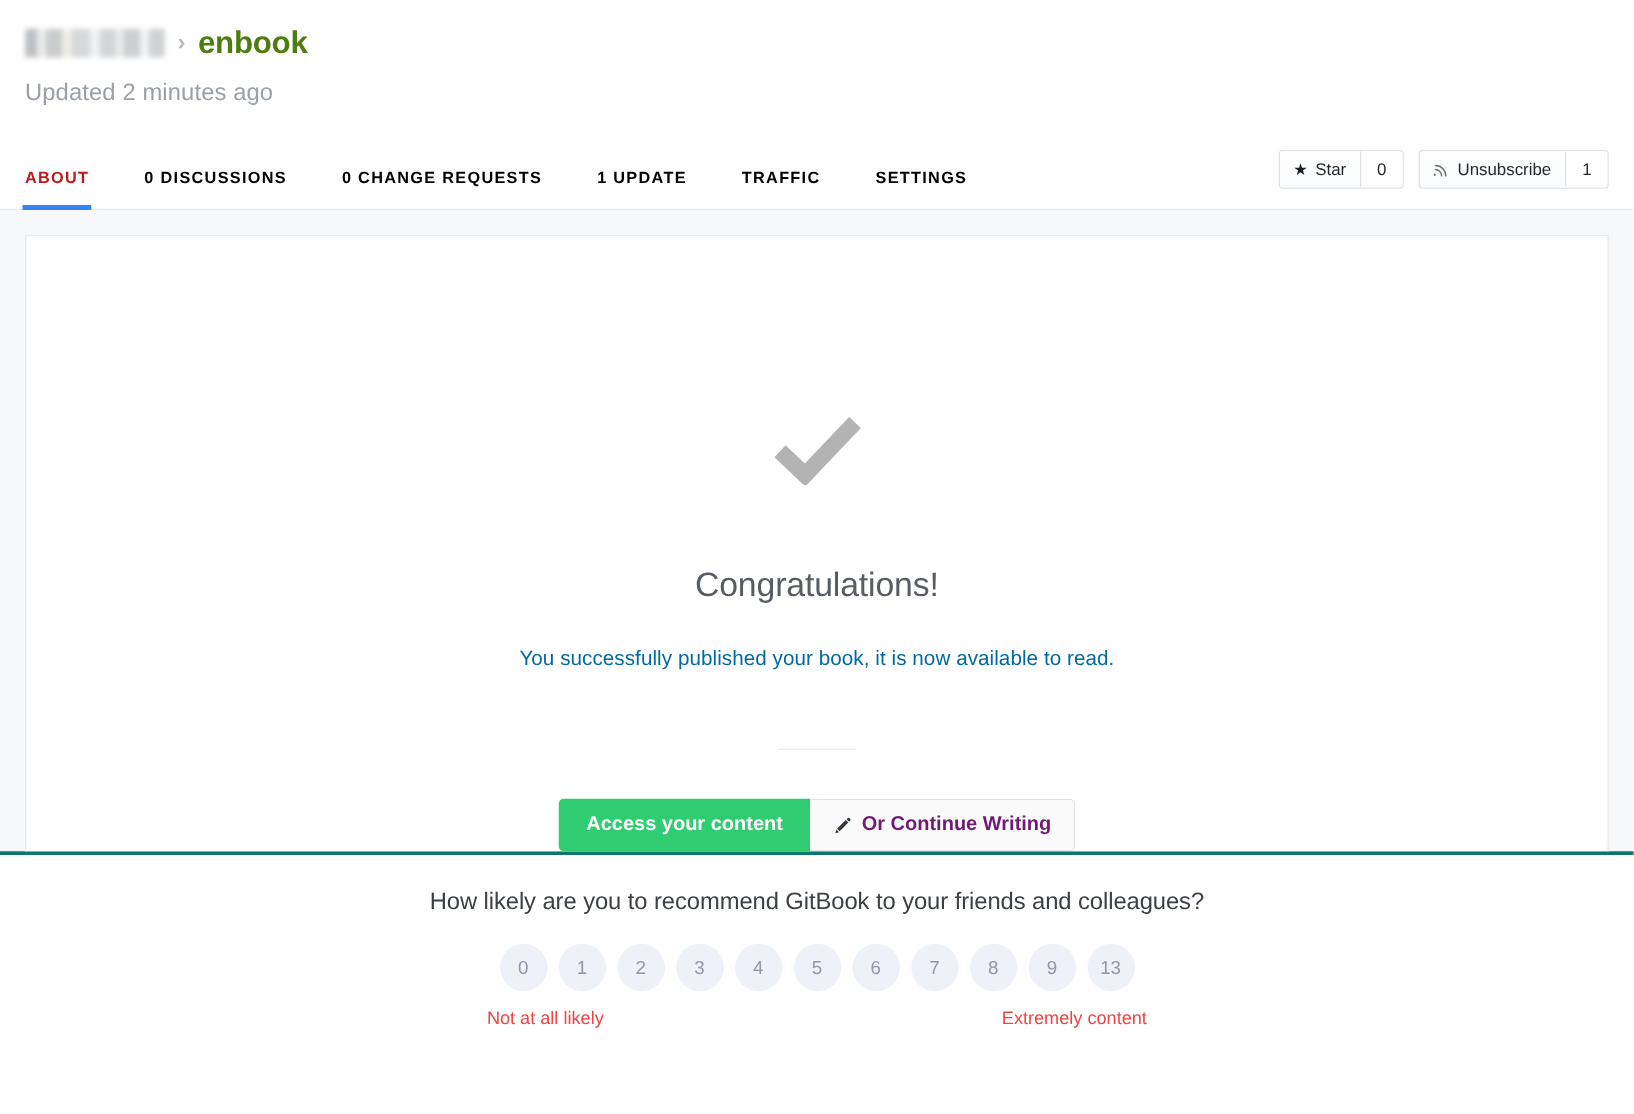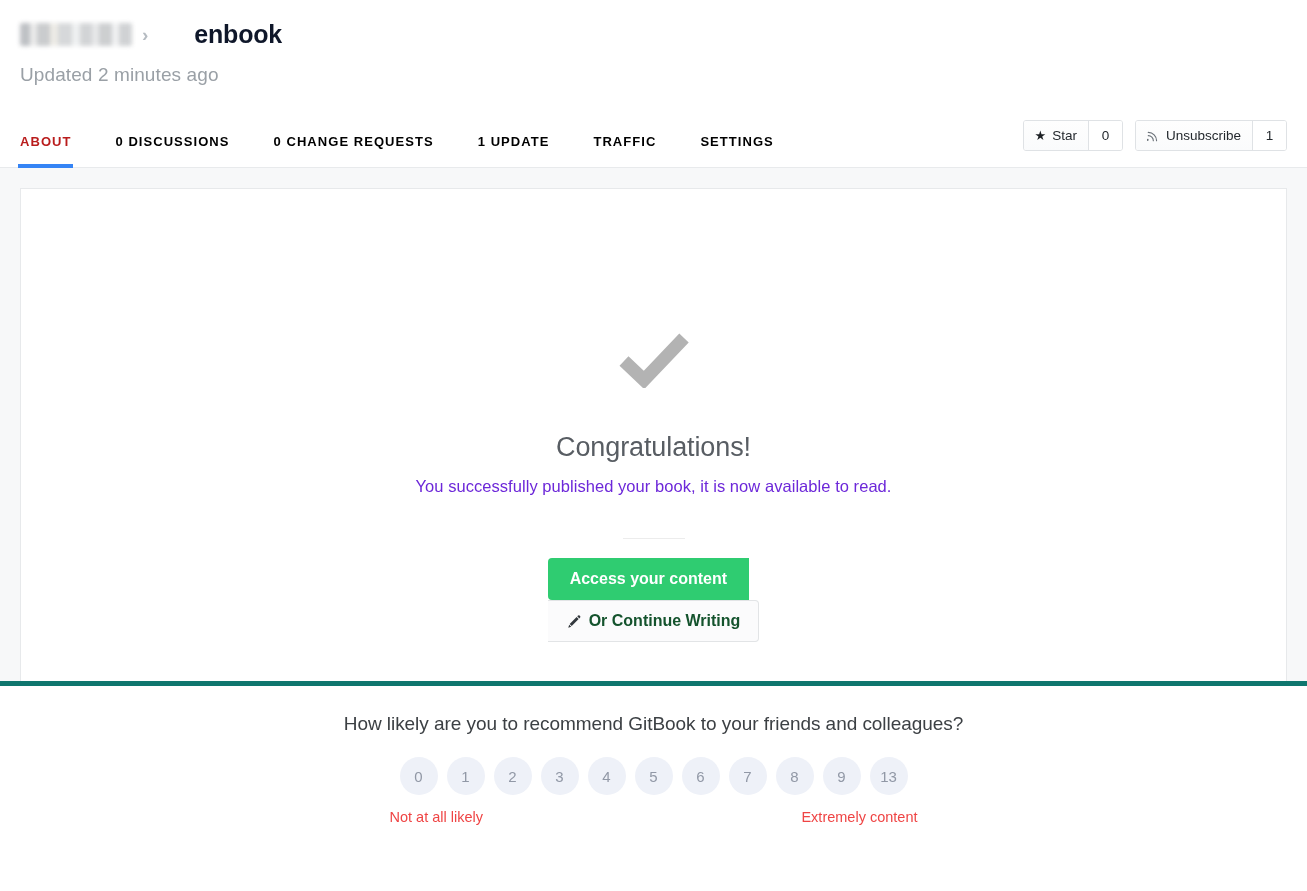--- a/index.html
+++ b/index.html
@@ -61,24 +61,23 @@
     font-size: 19px;
     font-weight: bold;
     line-height: 1;
     margin: 0 10px 0 0;
     user-select: none;
   }
 
   .book-title {
     font-size: 25px;
     font-weight: bold;
-    color: #0f172a;
+    color: #4d7c0f;
     letter-spacing: -0.2px;
     line-height: 1;
-    margin-left: 36px;
   }
 
   .updated-line {
     margin-top: 12px;
     font-size: 19px;
     color: #9aa0a6;
     letter-spacing: 0.1px;
   }
 
   
@@ -181,84 +180,85 @@
     position: relative;
     background: #ffffff;
     border: 1px solid #e7e9eb;
     border-bottom: none;
     height: 100%;
     display: flex;
     flex-direction: column;
     align-items: center;
     justify-content: flex-start;
     padding-top: 143px;
+    gap: 20px;
   }
 
   .check-icon { margin-bottom: 40px; }
 
   .congrats-title {
     font-size: 27px;
     color: #585d63;
     font-weight: normal;
     margin: 0 0 14px 0;
     letter-spacing: -0.1px;
   }
 
   .congrats-sub {
     font-size: 16.5px;
-    color: #6d28d9;
+    color: #0369a1;
     margin: 0;
     letter-spacing: 0.05px;
   }
 
   .mini-divider {
     width: 62px;
     height: 1px;
     background: #ececec;
     margin: 42px 0 19px 0;
   }
 
-  .cta-row { display: flex; align-items: flex-start; flex-direction: column; }
+  .cta-row { display: flex; align-items: center; }
 
   .btn-primary {
     background: #2fcc71;
     color: #ffffff;
     font-size: 16px;
     font-weight: bold;
     border: none;
     border-radius: 4px 0 0 4px;
     padding: 0 22px;
     height: 42px;
     display: inline-flex;
     align-items: center;
     cursor: pointer;
     font-family: inherit;
   }
 
   .btn-secondary {
     background: #fbfbfc;
-    color: #14532d;
+    color: #701a75;
     font-size: 16px;
     font-weight: bold;
     border: 1px solid #e2e4e6;
     border-left: none;
     border-radius: 0 4px 4px 0;
     padding: 0 18px;
     height: 42px;
     display: inline-flex;
     align-items: center;
     gap: 8px;
     cursor: pointer;
     font-family: inherit;
   }
 
   
   .survey {
     background: #ffffff;
-    border-top: 5px solid #0f766e;
+    border-top: 3px solid #0f766e;
     padding-top: 27px;
     text-align: center;
     height: 158px;
   }
 
   .survey-question {
     font-size: 19px;
     color: #3c4044;
     margin: 0 0 22px 0;
     font-weight: normal;

